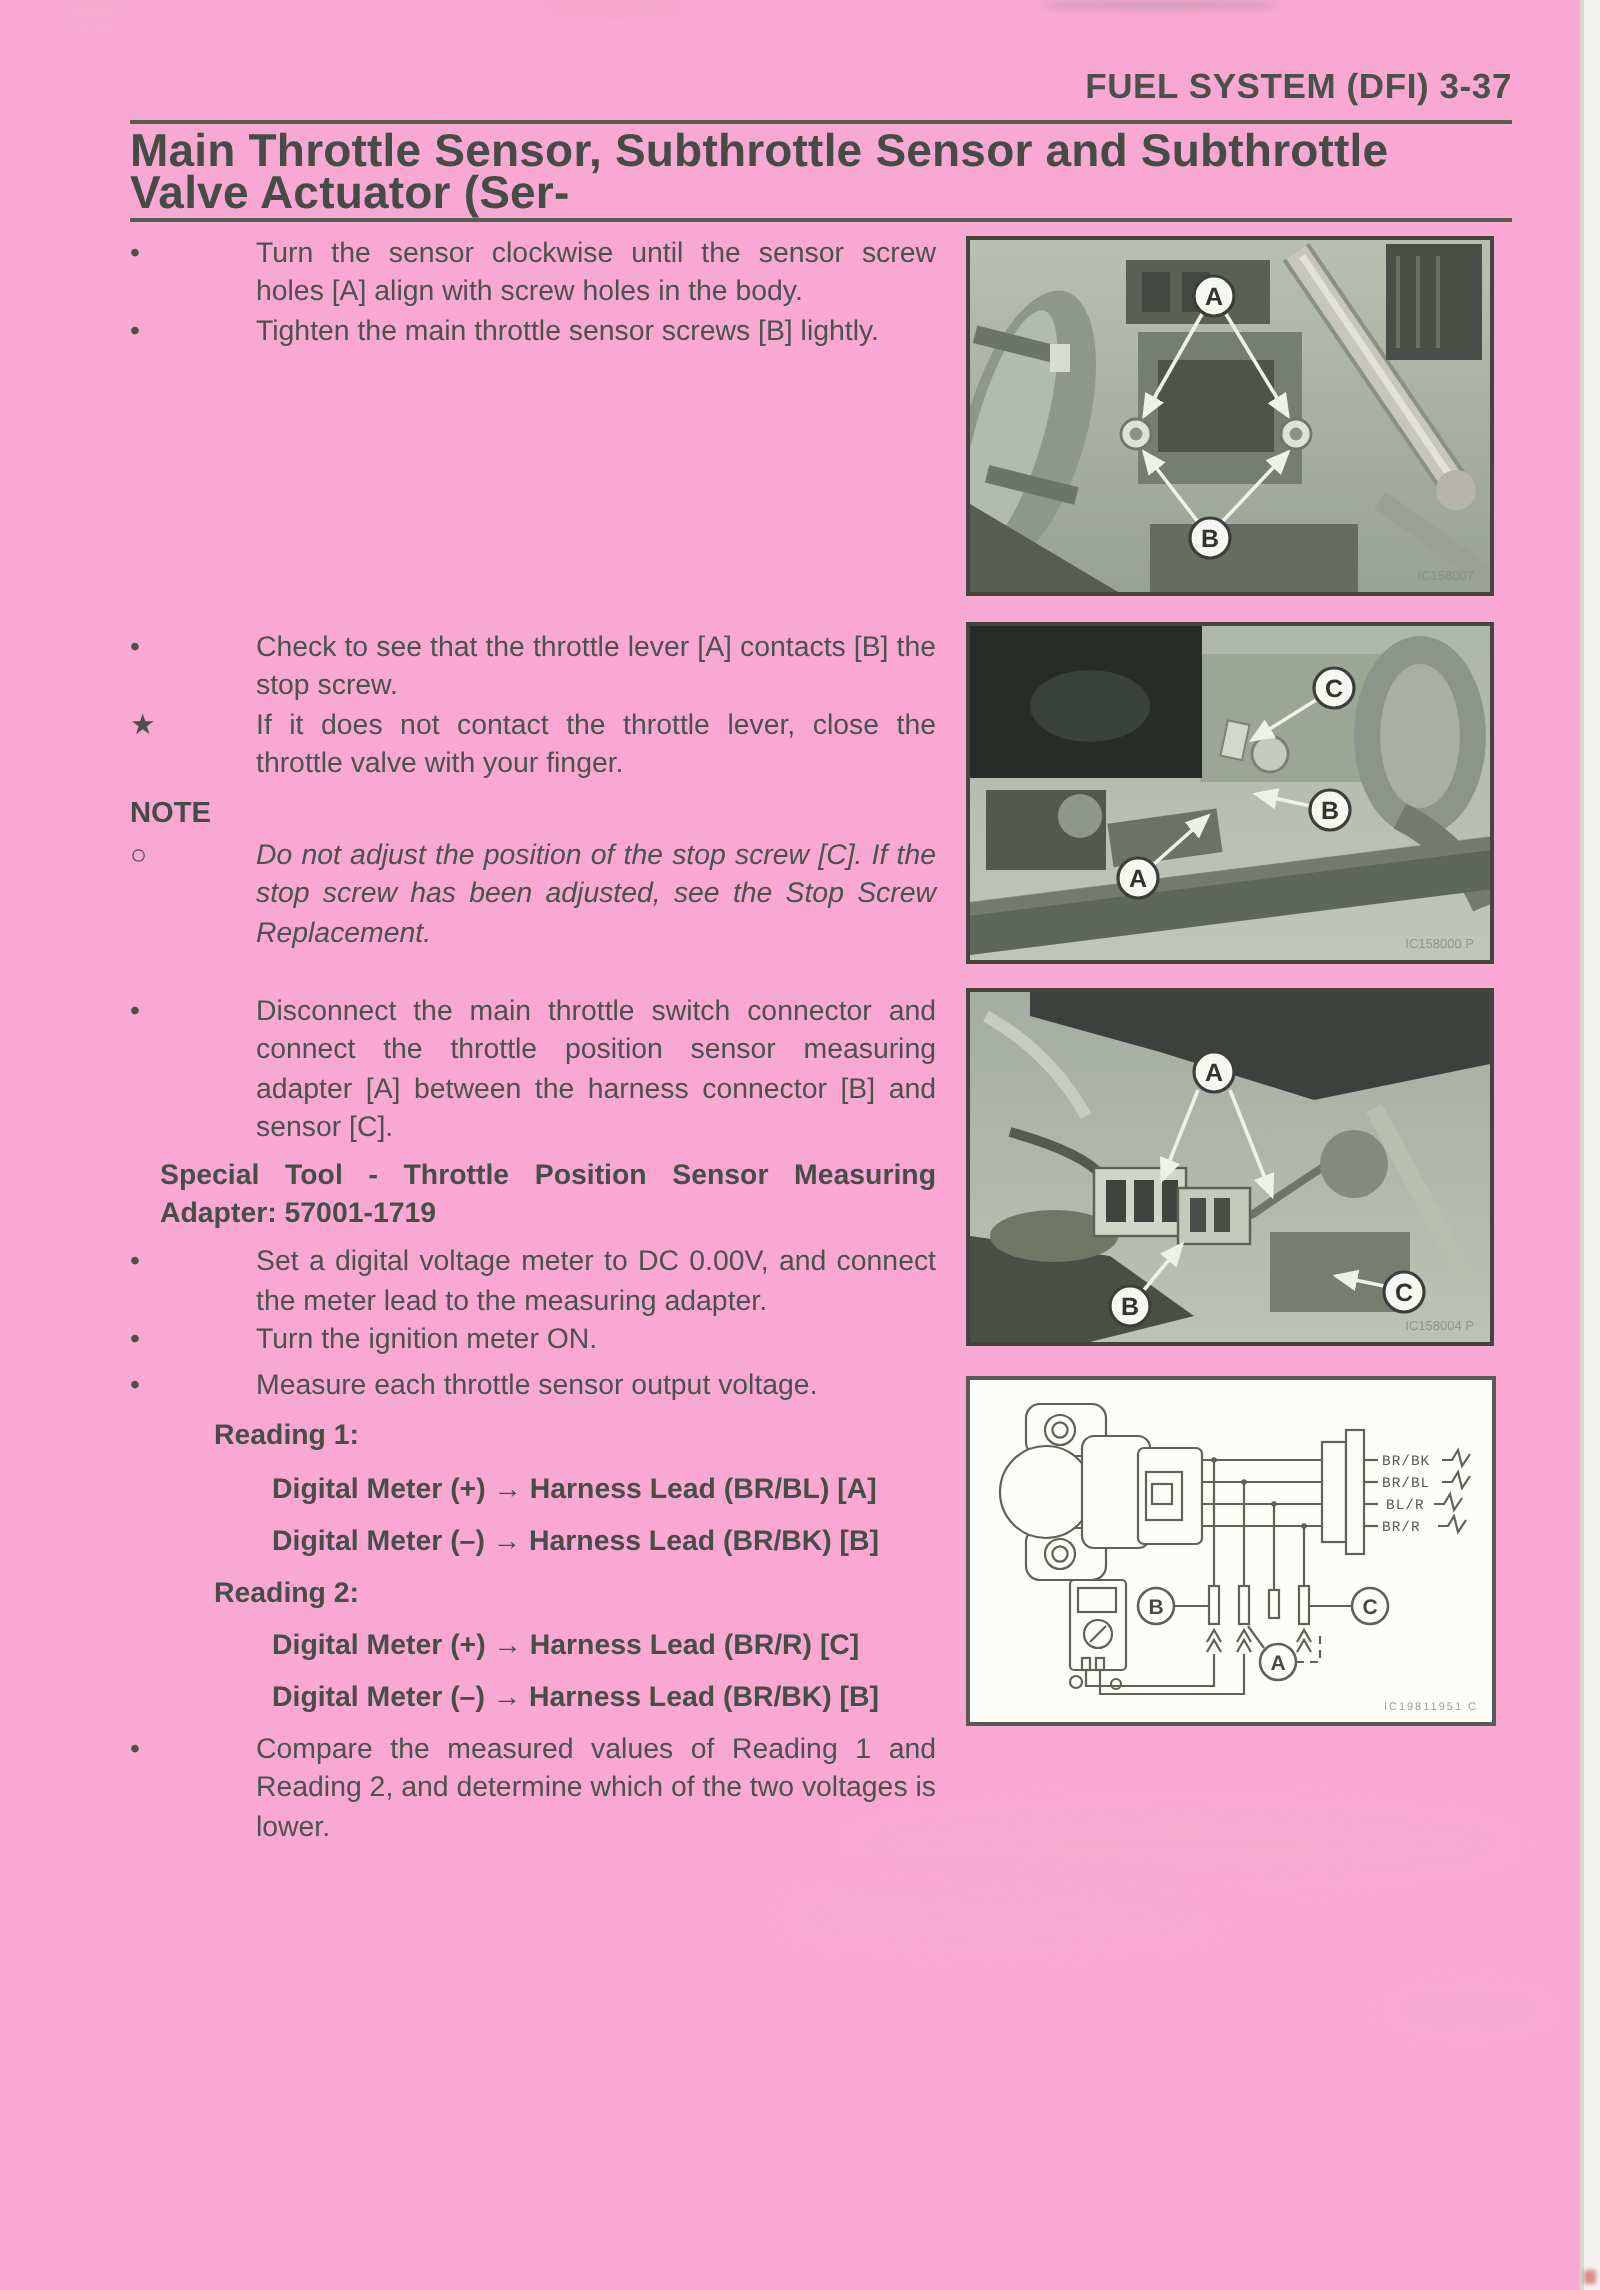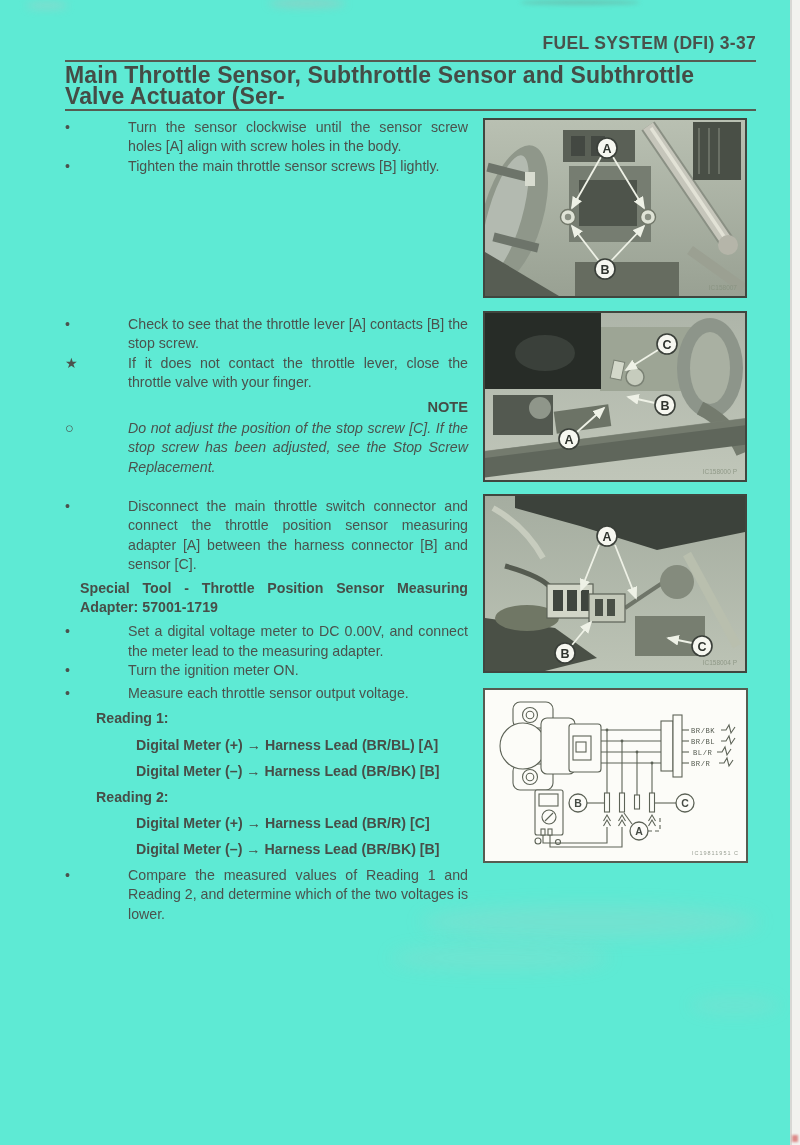--- a/index.html
+++ b/index.html
@@ -1,39 +1,39 @@
 <!DOCTYPE html>
 <html><head>
 <meta charset="utf-8">
 <style>
   html,body{margin:0;padding:0;background:#e9e9e7;}
   .page{
     position:relative;width:800px;height:1145px;margin:0 auto;
-    background:#5eead4;overflow:hidden;
+    background:#f9a8d4;overflow:hidden;
     font-family:"Liberation Sans", sans-serif;color:#4b524d;
   }
   
   .hdr{position:absolute;left:65px;top:33px;width:691px;text-align:right;
        font-size:17.5px;font-weight:bold;color:#4a514b;letter-spacing:.3px;}
   .rule{position:absolute;left:65px;width:691px;height:2px;background:#565c52;}
   .rule1{top:60px}.rule2{top:109px}
   .ttl{position:absolute;left:65px;top:65px;width:691px;font-size:23px;
        font-weight:bold;color:#454c46;line-height:21px;letter-spacing:.1px;}
   
   .blk{position:absolute;left:65px;width:403px;font-size:14.2px;line-height:19.4px;}
   .b1{top:118px}.b2{top:315px}.b3{top:497px}.b4{top:684px}
   .li{display:flex;}
   .li .mk{flex:none;width:15px;}
   .li .tx{flex:1;text-align:justify;margin-left:48px;}
-  .note-t{text-align:right;font-weight:bold;margin:5px 0 2px 0;font-size:14.6px;color:#454c46;}
+  .note-t{text-align:left;font-weight:bold;margin:5px 0 2px 0;font-size:14.6px;color:#454c46;}
   .note-i .tx{font-style:italic;}
   .stool{margin:4px 0 5px 15px;font-weight:bold;color:#474e48;}
   .stool .l1{text-align:justify;text-align-last:justify;}
   .stool .l2{}
-  .rlabel{margin:6px 0 0 31px;font-weight:bold;color:#474e48;}
+  .rlabel{margin:6px 0 0 42px;font-weight:bold;color:#474e48;}
   .rline{margin:7px 0 0 71px;font-weight:bold;color:#474e48;}
   .mt6{margin-top:6px;}
   
   .fig{position:absolute;box-sizing:border-box;}
   .photo{border:2px solid #40463f;background:#aab2a6;}
   .fig1{left:483px;top:118px;width:264px;height:180px;}
   .fig2{left:483px;top:311px;width:264px;height:171px;}
   .fig3{left:483px;top:494px;width:264px;height:179px;}
   .fig4{left:483px;top:688px;width:265px;height:175px;border:2px solid #565c51;background:#fcfcf8;}
   .fig svg{display:block;width:100%;height:100%;}

